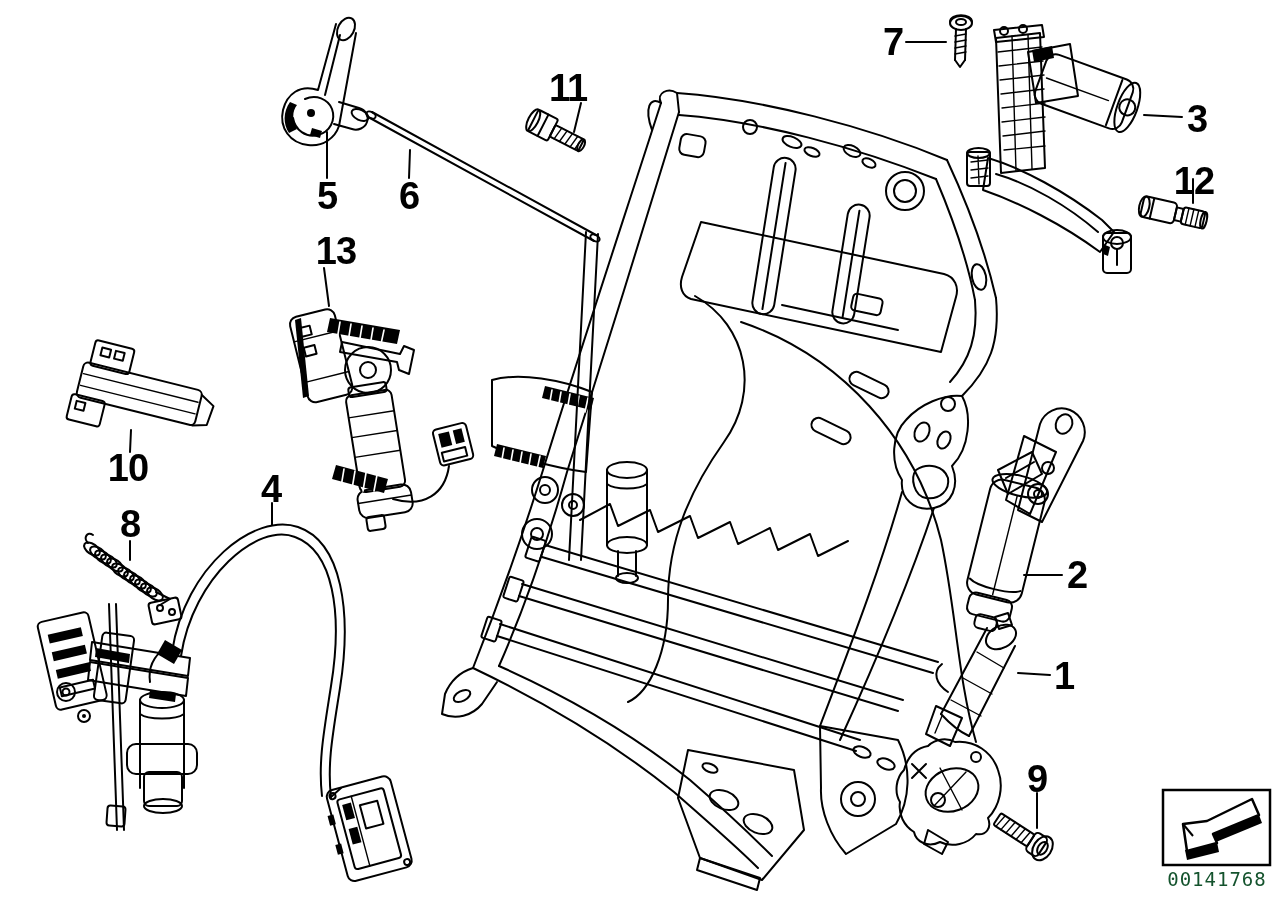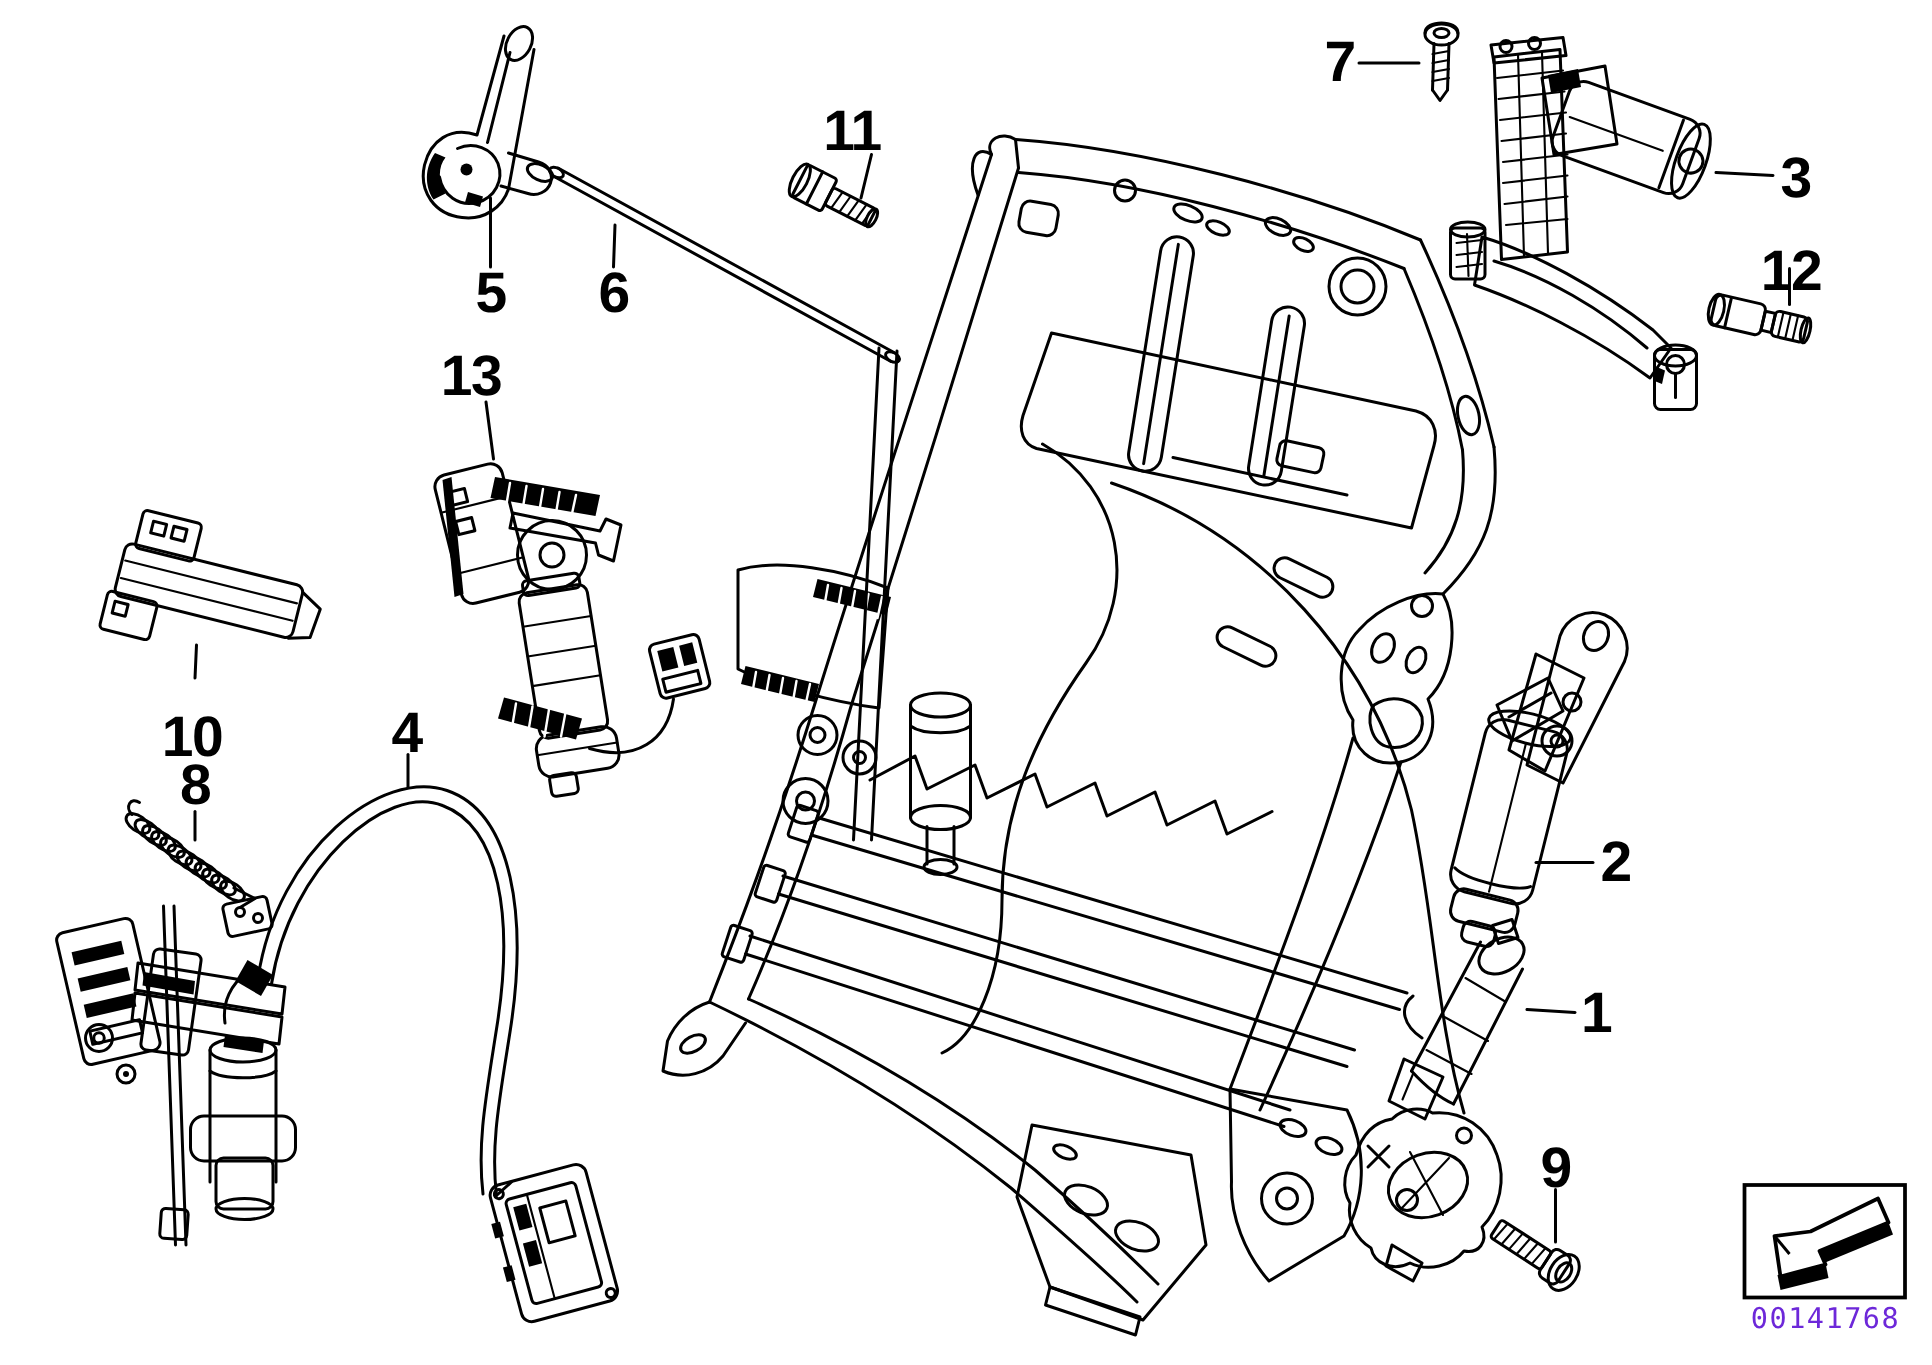--- a/index.html
+++ b/index.html
@@ -6,21 +6,21 @@
   .stage{position:relative;width:1288px;height:910px;background:#fff;overflow:hidden;
          font-family:"Liberation Sans",sans-serif;}
   .art{position:absolute;left:0;top:0;}
   .ln{fill:none;stroke:#000;stroke-width:2;stroke-linecap:round;stroke-linejoin:round;}
   .th{fill:none;stroke:#000;stroke-width:1.4;stroke-linecap:round;}
   .bk{fill:#000;stroke:none;}
   .callout{position:absolute;transform:translate(-50%,-50%);font-weight:700;font-size:38px;
            line-height:1;color:#000;cursor:pointer;user-select:none;letter-spacing:-1px;}
   .image-id{position:absolute;left:1156px;top:868px;width:122px;text-align:center;
             font-family:"DejaVu Sans Mono",monospace;font-size:19px;font-weight:400;
-            color:#6d28d9;letter-spacing:1px;}
+            color:#14532d;letter-spacing:1px;}
 </style>
 </head>
 <body>
 
 <div class="stage">
 
 <svg class="art" width="1288" height="910" viewBox="0 0 1288 910">
 
   <g class="ln">
 
@@ -404,22 +404,22 @@
     </g>
   </g>
 </svg>
 
 <div class="callout" style="left:327px;top:196px">5</div>
 <div class="callout" style="left:409px;top:196px">6</div>
 <div class="callout" style="left:568px;top:88px">11</div>
 <div class="callout" style="left:893px;top:42px">7</div>
 <div class="callout" style="left:1197px;top:119px">3</div>
 <div class="callout" style="left:1194px;top:181px">12</div>
-<div class="callout" style="left:314px;top:251px">13</div>
-<div class="callout" style="left:128px;top:492px">10</div>
+<div class="callout" style="left:336px;top:251px">13</div>
+<div class="callout" style="left:128px;top:468px">10</div>
 <div class="callout" style="left:271px;top:489px">4</div>
 <div class="callout" style="left:130px;top:524px">8</div>
 <div class="callout" style="left:1077px;top:575px">2</div>
 <div class="callout" style="left:1064px;top:676px">1</div>
 <div class="callout" style="left:1037px;top:779px">9</div>
 
 <div class="image-id">00141768</div>
 
 </div>
 

